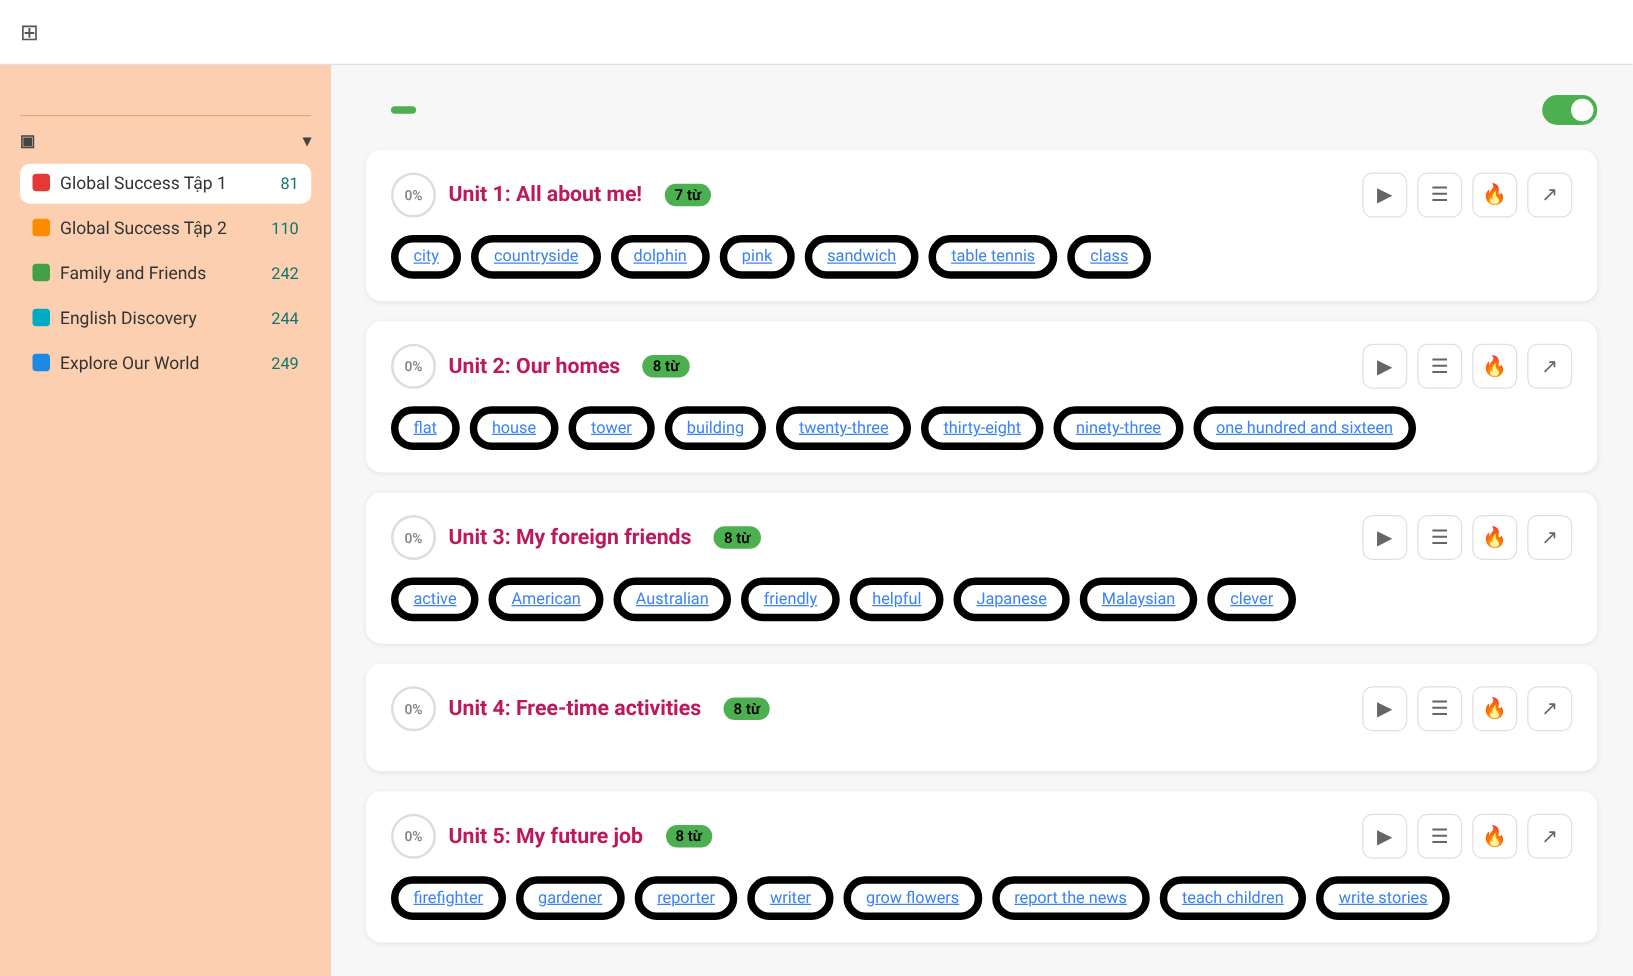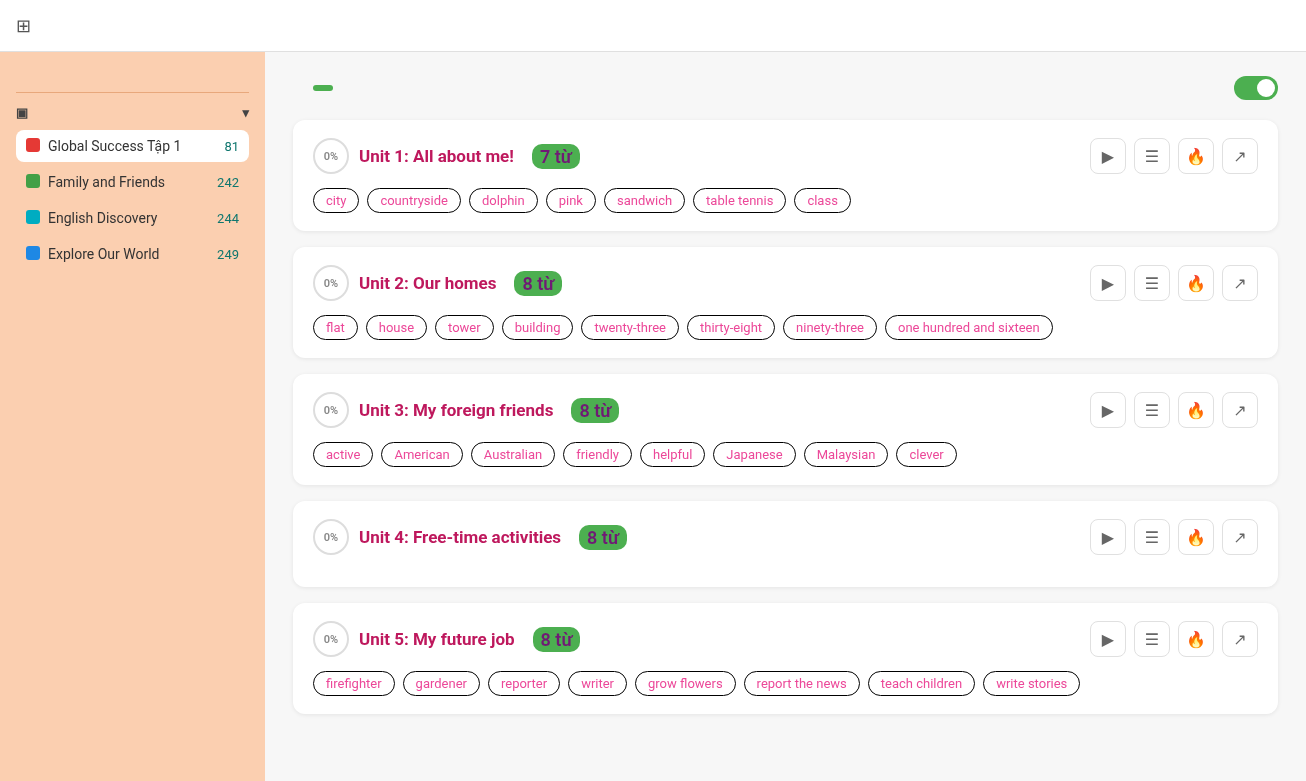--- a/index.html
+++ b/index.html
@@ -84,33 +84,33 @@
       margin-bottom: 14px;
     }
     .unit-header-left { display: flex; align-items: center; gap: 10px; }
     .progress-circle {
       width: 36px; height: 36px; border-radius: 50%;
       border: 2px solid #ddd; display: flex; align-items: center; justify-content: center;
       font-size: 11px; color: #888; font-weight: 600; background: white;
     }
     .unit-title { font-size: 17px; font-weight: 700; color: #be185d; }
     .unit-badge {
-      background: #4CAF50; color: #701a75; border-radius: 10px;
-      padding: 2px 8px; font-size: 18px; font-weight: 600; margin-left: 8px;
+      background: #4CAF50; color: #000000; border-radius: 10px;
+      padding: 2px 8px; font-size: 12px; font-weight: 600; margin-left: 8px;
     }
     .unit-actions { display: flex; gap: 8px; }
     .action-btn {
       width: 36px; height: 36px; border-radius: 8px; border: 1px solid #e0e0e0;
       background: white; display: flex; align-items: center; justify-content: center;
       cursor: pointer; color: #666; font-size: 16px;
     }
     .word-tags { display: flex; flex-wrap: wrap; gap: 8px; }
     .word-tag {
-      border: 1px solid #000000; border-radius: 20px;
-      padding: 4px 12px; font-size: 13px; color: #ec4899; background: white;
+      border: 6px solid #000000; border-radius: 20px;
+      padding: 4px 12px; font-size: 13px; color: #3b82f6; background: white; text-decoration: underline;
     }
 
     
     .main::-webkit-scrollbar { width: 6px; }
     .main::-webkit-scrollbar-track { background: #f0f0f0; }
     .main::-webkit-scrollbar-thumb { background: #ccc; border-radius: 3px; }
   </style>
 </head>
 <body>
 
@@ -130,20 +130,27 @@
     </div>
     <span>▾</span>
   </div>
   <div id="section-list">
       <div class="section-item active">
     <div class="section-left">
       <div class="dot" style="background:#e53935;"></div>
       <span>Global Success Tập 1</span>
     </div>
     <span class="count">81</span>
+  </div>
+      <div class="section-item">
+    <div class="section-left">
+      <div class="dot" style="background:#FB8C00;"></div>
+      <span>Global Success Tập 2</span>
+    </div>
+    <span class="count">110</span>
   </div>
       <div class="section-item">
     <div class="section-left">
       <div class="dot" style="background:#43A047;"></div>
       <span>Family and Friends</span>
     </div>
     <span class="count">242</span>
   </div>
       <div class="section-item">
     <div class="section-left">

